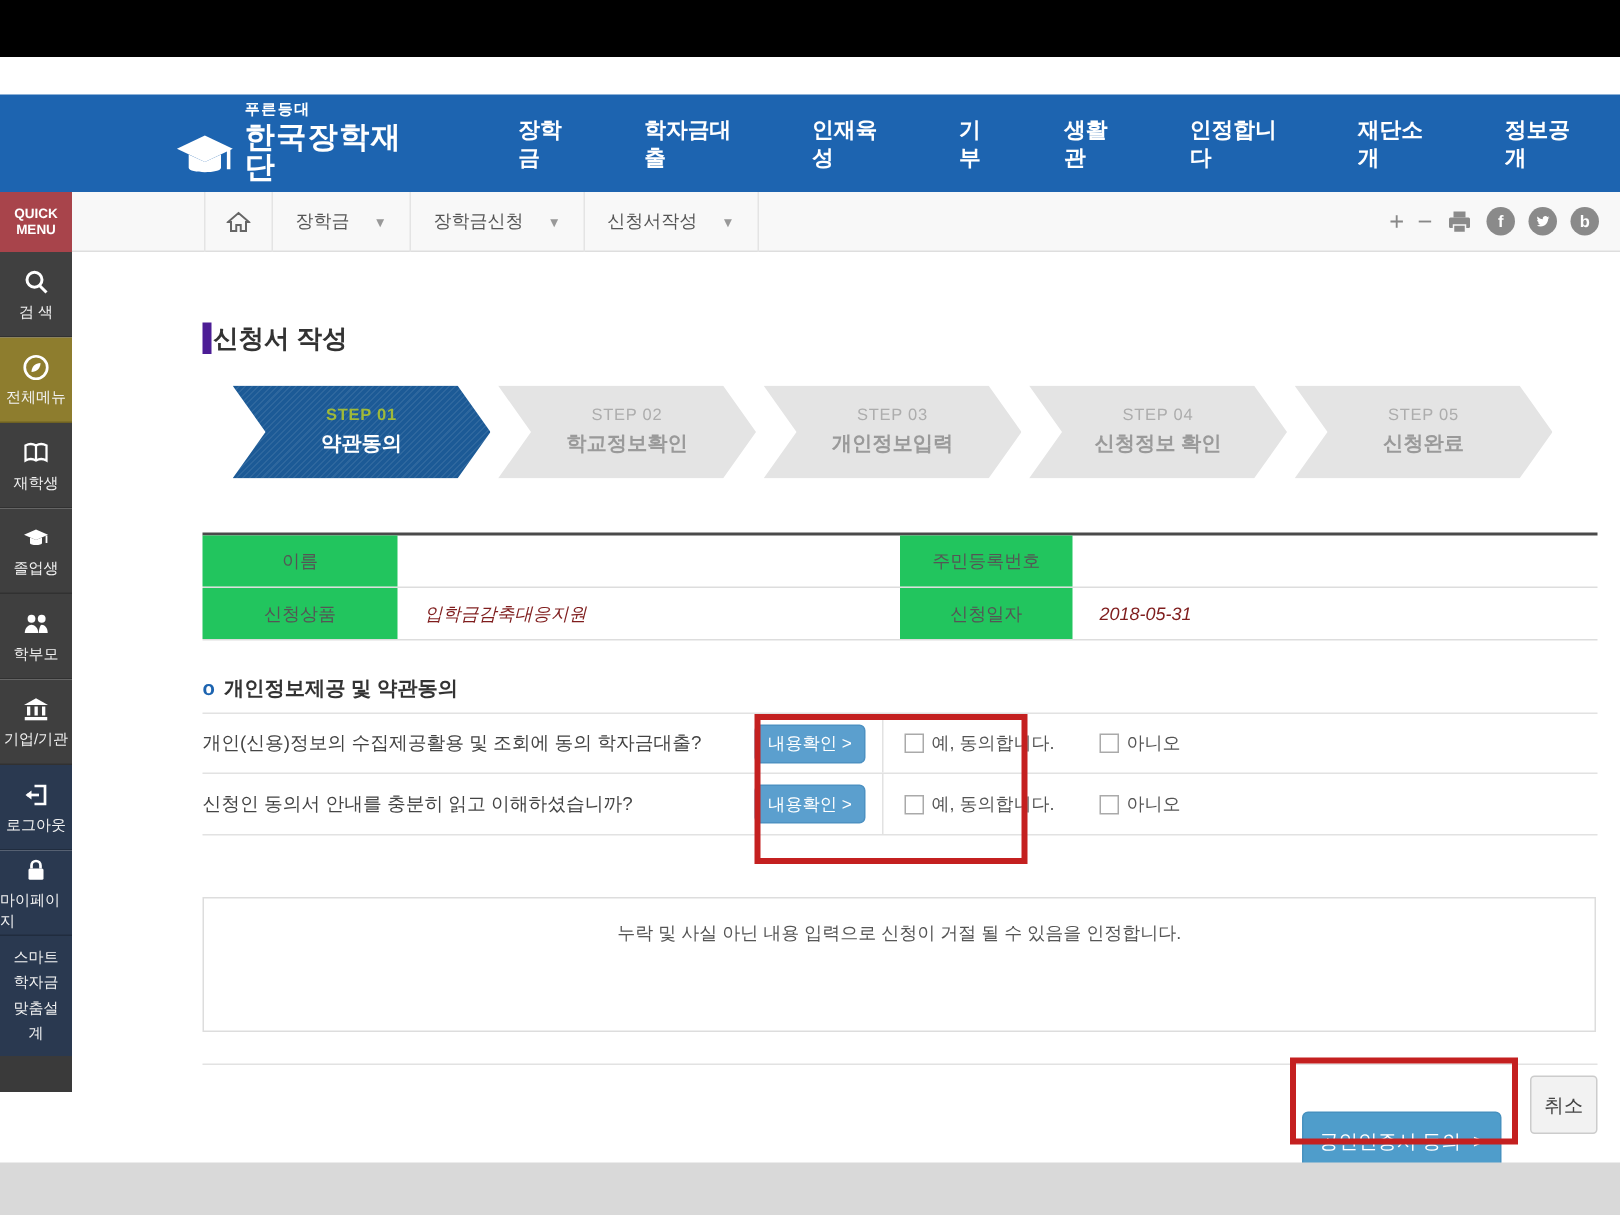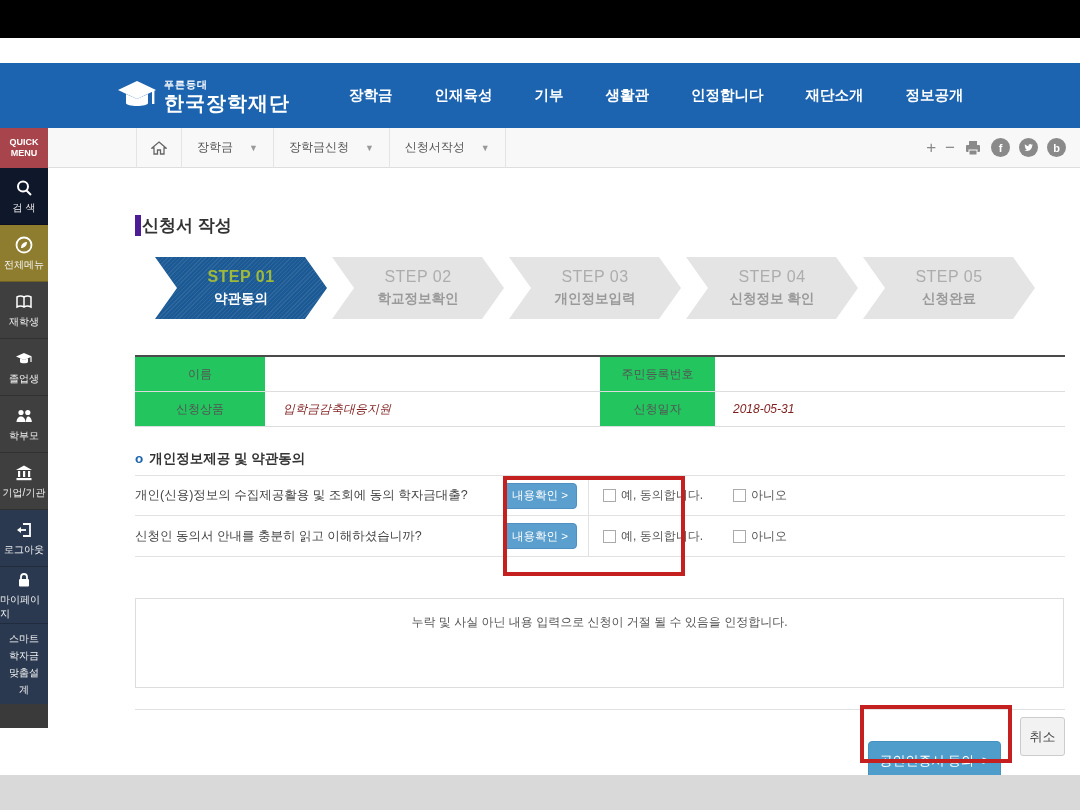--- a/index.html
+++ b/index.html
@@ -26,35 +26,35 @@
   .crumb-caret { color:#999; font-size:9px; }
   .crumb-tools { margin-left:auto; margin-right:14px; display:flex; align-items:center; gap:9px; }
   .zoom-btn { color:#888; font-size:17px; cursor:pointer; line-height:1; }
   .tool-circle { width:19px; height:19px; border-radius:50%; background:#8a8a8a; color:#fff; font-size:11px; font-weight:bold; display:flex; align-items:center; justify-content:center; cursor:pointer; }
 
   
   .sidebar { position:absolute; left:0; top:128px; width:48px; }
   .sb-quick { height:40px; background:#a8444b; color:#fff; font-size:9px; font-weight:bold; display:flex; align-items:center; justify-content:center; text-align:center; line-height:1.25; }
   .sb-item { height:57px; display:flex; flex-direction:column; align-items:center; justify-content:center; gap:3px; color:#f2f2f2; font-size:10px; cursor:pointer; border-bottom:1px solid rgba(0,0,0,0.22); }
   .sb-item svg { width:20px; height:20px; }
-  .sb-teal { background:#0f172a; }
+  .sb-teal { background:#404040; }
   .sb-olive { background:#8e7d2e; }
   .sb-gray { background:#3f3f3f; }
   .sb-navy { background:#2a3950; }
   .sb-smart { height:80px; background:#2a3950; color:#f2f2f2; font-size:10px; text-align:center; display:flex; align-items:center; justify-content:center; line-height:1.7; padding:0 5px; cursor:pointer; }
   .sb-stub { height:24px; background:#3a3a3a; }
 
   
   .main { position:absolute; left:48px; top:168px; width:1032px; height:607px; background:#fff; }
 
   .page-title { position:absolute; left:87px; top:47px; font-size:17px; font-weight:bold; color:#333; border-left:6px solid #4c1d95; padding-left:1px; line-height:21px; }
 
   .steps { position:absolute; left:107px; top:89px; width:880px; height:62px; display:flex; gap:5px; }
   .step { flex:1; display:flex; flex-direction:column; align-items:center; justify-content:center; clip-path:polygon(0 0, calc(100% - 22px) 0, 100% 50%, calc(100% - 22px) 100%, 0 100%, 22px 50%); background:#e4e4e4; }
-  .step .step-num { font-size:16px; color:#adadad; letter-spacing:.5px; }
+  .step .step-num { font-size:11px; color:#adadad; letter-spacing:.5px; }
   .step .step-label { font-size:13.5px; font-weight:bold; color:#9a9a9a; margin-top:4px; }
   .step.active { background-color:#1c5a96; background-image:repeating-linear-gradient(135deg, rgba(255,255,255,.08) 0 1px, transparent 1px 3px); }
   .step.active .step-num { color:#9fb939; font-weight:bold; }
   .step.active .step-label { color:#fff; }
 
   .info-table { position:absolute; left:87px; top:187px; width:930px; border-top:2px solid #4a4a4a; font-size:12px; }
   .it-row { display:flex; height:35px; border-bottom:1px solid #ddd; align-items:stretch; }
   .it-label { background:#22c55e; color:#555; display:flex; align-items:center; justify-content:center; }
   .it-value { display:flex; align-items:center; padding-left:18px; color:#7f1d1d;font-style:italic; }
   .it-l1 { width:130px; } .it-v1 { width:335px; }
@@ -99,20 +99,21 @@
       <path d="M10 15 L10 24 C10 28 32 28 32 24 L32 15 L21 20 Z" fill="#fff"></path>
       <rect x="36" y="11" width="2.4" height="14" fill="#fff"></rect>
     </svg>
     <div class="logo-text">
       <span class="logo-top">푸른등대</span>
       <span class="logo-main">한국장학재단</span>
     </div>
   </div>
   <nav class="nav">
     <span class="nav-item">장학금</span>
+    <span class="nav-item">학자금대출</span>
     <span class="nav-item">인재육성</span>
     <span class="nav-item">기부</span>
     <span class="nav-item">생활관</span>
     <span class="nav-item">인정합니다</span>
     <span class="nav-item">재단소개</span>
     <span class="nav-item">정보공개</span>
   </nav>
 </div>
 
 <div class="crumbbar">

